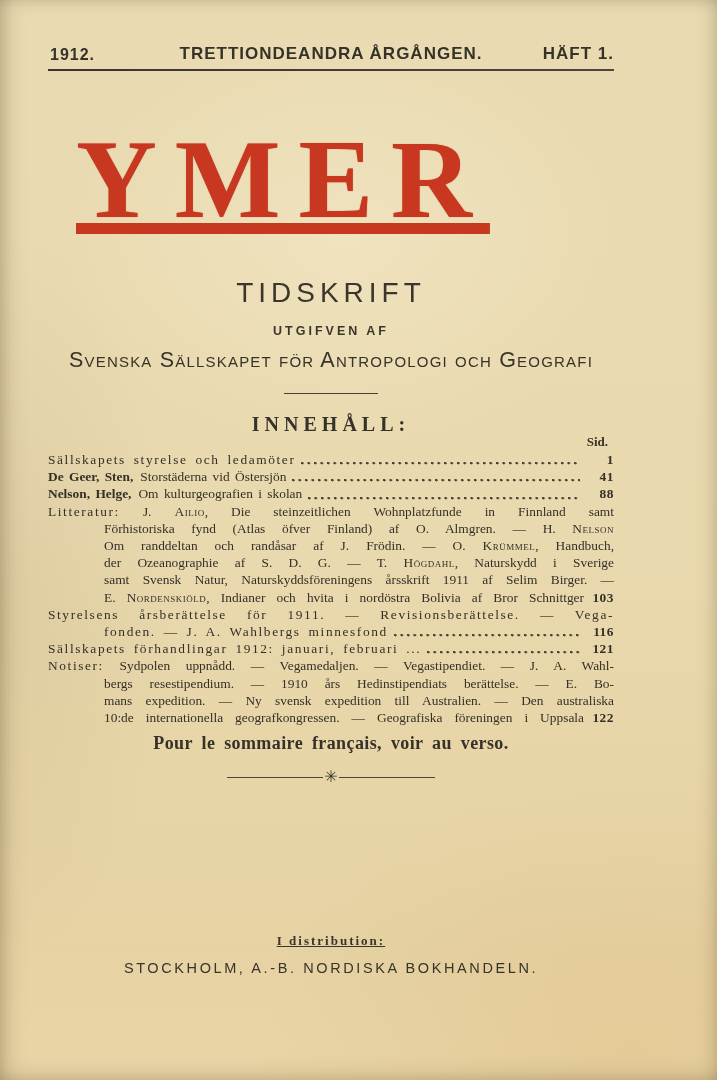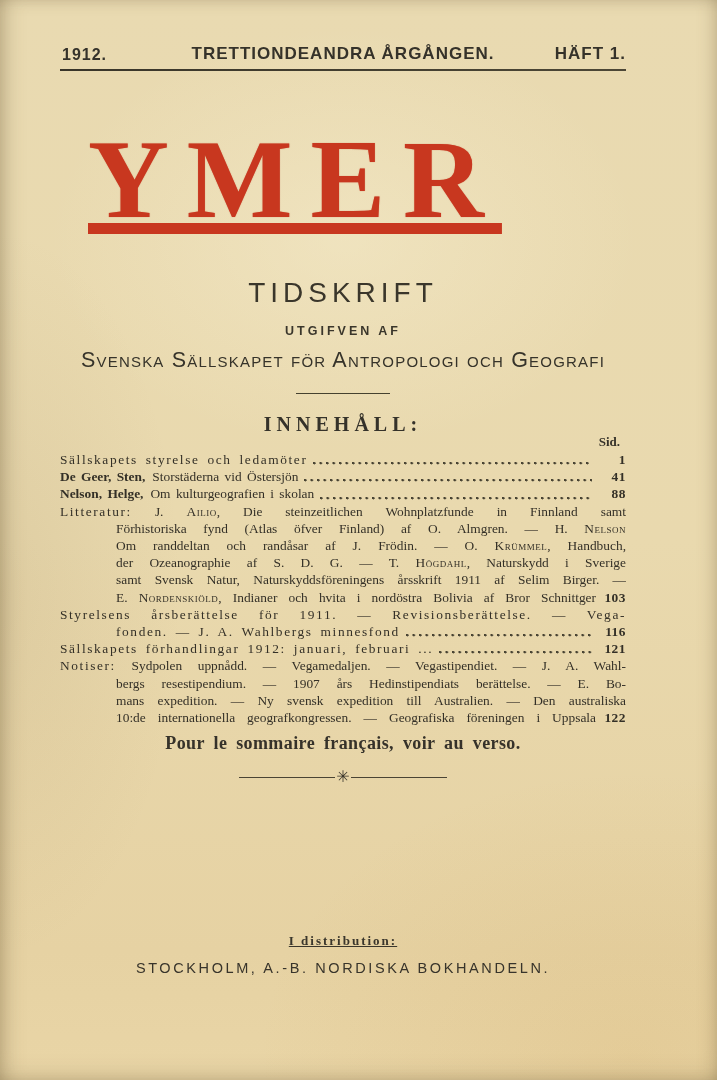--- a/index.html
+++ b/index.html
@@ -16,21 +16,21 @@
       radial-gradient(ellipse 260px 520px at 0% 55%, rgba(150,125,80,0.13), rgba(150,125,80,0) 70%),
       linear-gradient(180deg,#e9dab1 0%,#e9d9ae 50%,#e6d2a3 88%,#e9d5a6 100%);
     box-shadow:
       inset 16px 0 22px -14px rgba(95,78,45,0.40),
       inset -14px 0 20px -14px rgba(95,78,45,0.33),
       inset 0 -16px 24px -16px rgba(95,78,45,0.28),
       inset 0 12px 18px -14px rgba(95,78,45,0.22);
     font-family:"Liberation Serif","DejaVu Serif",serif;
     color:#37332a;
   }
-  .content{position:absolute;left:60px;top:0;width:566px;}
+  .content{position:absolute;left:48px;top:0;width:566px;}
 
   
   .header-row{
     position:relative;margin-top:44px;height:22px;
     font-family:"Liberation Sans","DejaVu Sans",sans-serif;
     font-weight:700;color:#35322a;
   }
   .hdr-year{position:absolute;left:2px;top:2px;font-size:16px;letter-spacing:1px;}
   .hdr-volume{position:absolute;left:0;right:0;text-align:center;top:0;font-size:17px;letter-spacing:1px;}
   .hdr-issue{position:absolute;right:0;top:0;font-size:17px;letter-spacing:1px;}
@@ -175,21 +175,21 @@
         </div>
         <div class="toc-line">
           <span class="toc-text"><span class="seg-sp">Sällskapets förhandlingar 1912: januari, februari ...</span></span>
           <span class="leader"></span>
           <span class="pg">121</span>
         </div>
         <div class="toc-line">
           <span class="toc-text fill"><span class="seg-sp">Notiser:</span><span class="seg-plain"> Sydpolen uppnådd. — Vegamedaljen. — Vegastipendiet. — J. A. Wahl-</span></span>
         </div>
         <div class="toc-line ind">
-          <span class="toc-text fill"><span class="seg-plain">bergs resestipendium. — 1907 års Hedinstipendiats berättelse. — E. Bo-</span></span>
+          <span class="toc-text fill"><span class="seg-plain">bergs resestipendium. — 1910 års Hedinstipendiats berättelse. — E. Bo-</span></span>
         </div>
         <div class="toc-line ind">
           <span class="toc-text fill"><span class="seg-plain">mans expedition. — Ny svensk expedition till Australien. — Den australiska</span></span>
         </div>
         <div class="toc-line ind">
           <span class="toc-text fill"><span class="seg-plain">10:de internationella geografkongressen. — Geografiska föreningen i Uppsala</span></span>
           <span class="pg">122</span>
         </div>
       </div>
 

